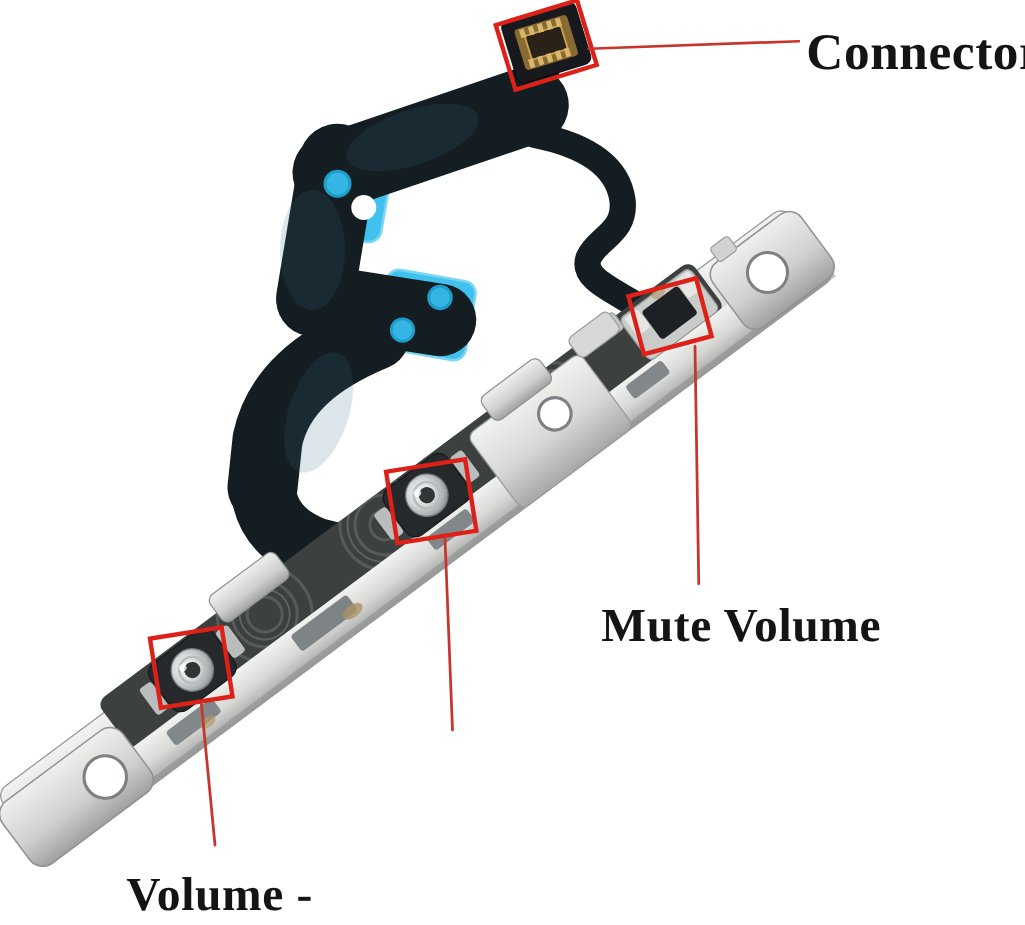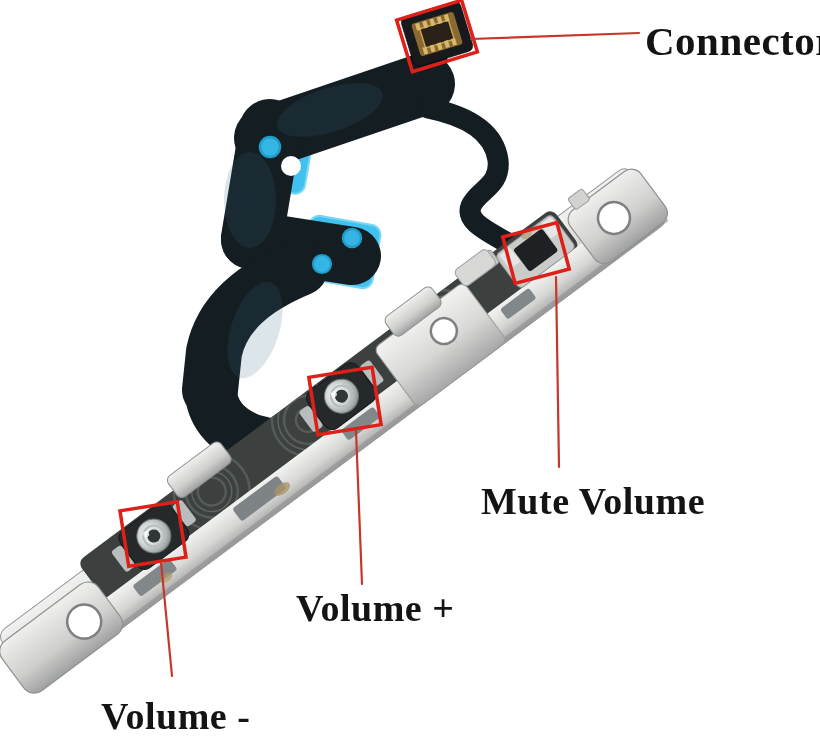--- a/index.html
+++ b/index.html
@@ -205,16 +205,15 @@
     <g stroke="#c8352b" stroke-width="2.2" fill="none" stroke-linecap="round">
       <path d="M471,39 L639,33"></path>
       <path d="M556,277 L559,467"></path>
       <path d="M356,431 L362,584"></path>
       <path d="M161,562 L172,676"></path>
     </g>
   </svg>
 
   <div class="part-label label-connector">Connector</div>
   <div class="part-label label-mute">Mute Volume</div>
-  <div class="part-label label-volplus">Volume +</div>
   <div class="part-label label-volminus">Volume -</div>
 
 </div>
 
 </body></html>

